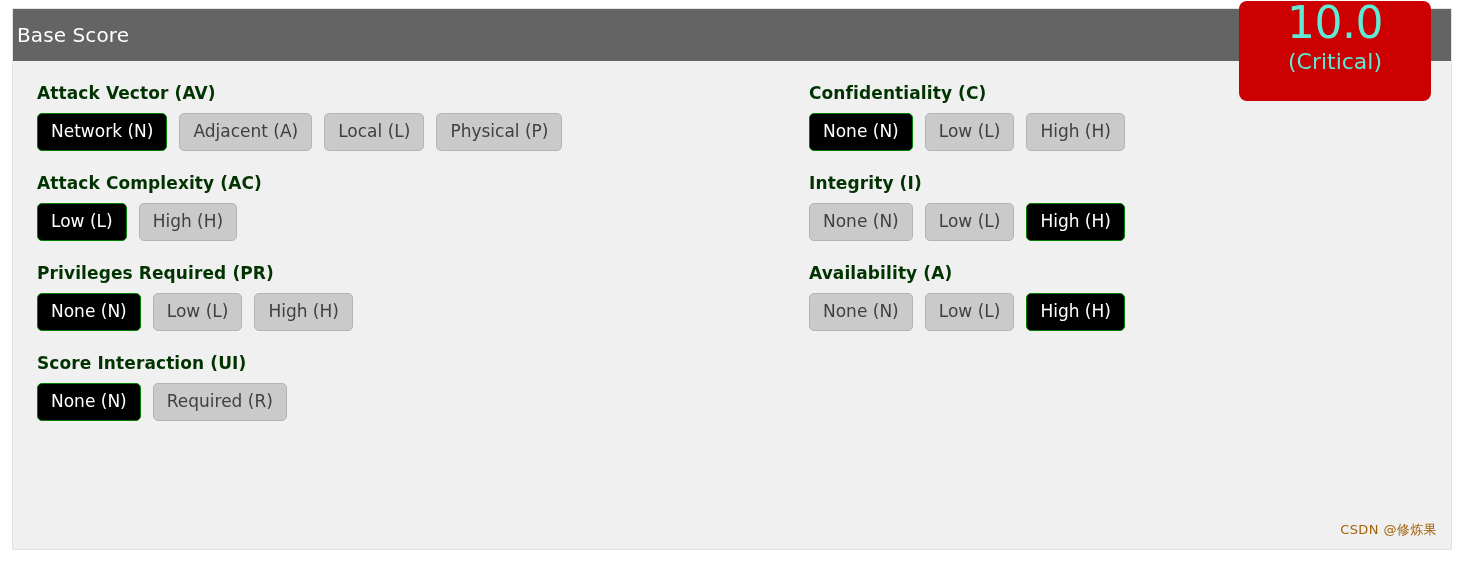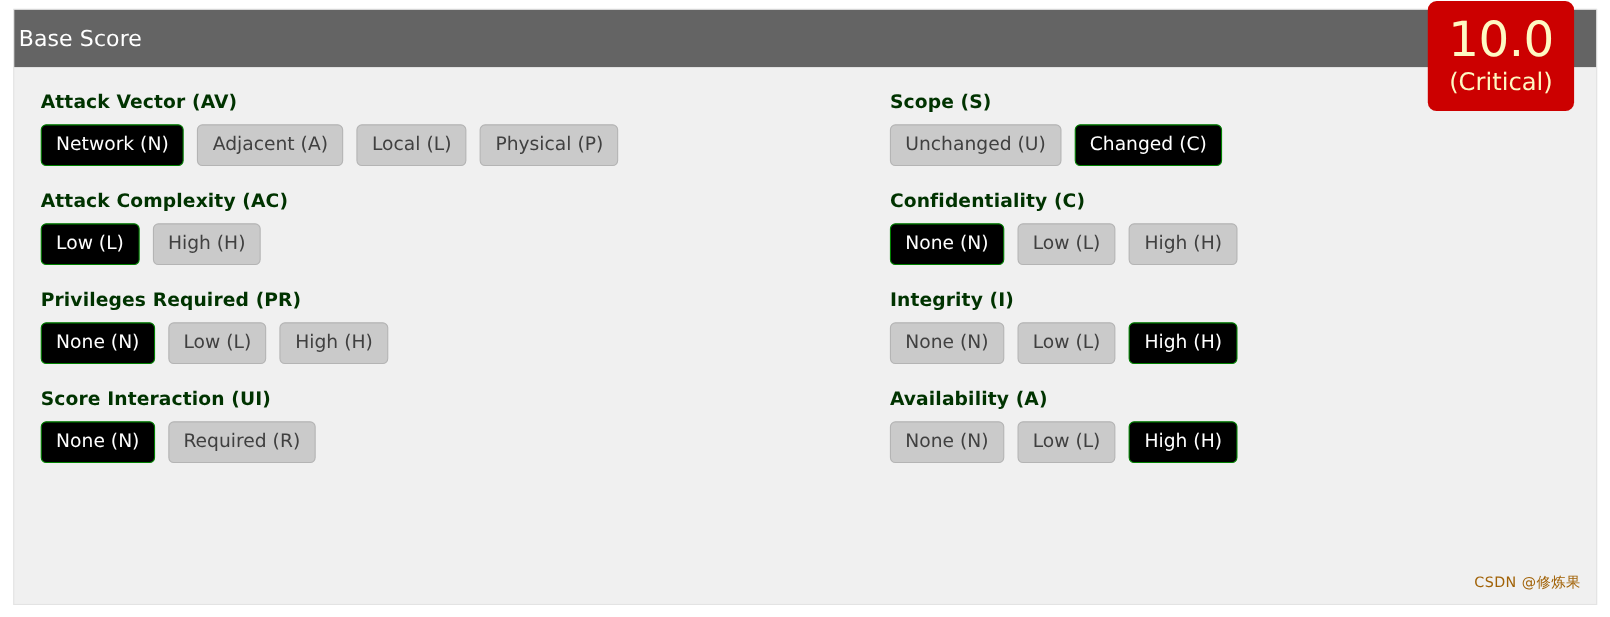--- a/index.html
+++ b/index.html
@@ -38,29 +38,28 @@
     color: #ffffff;
     font-size: 20px;
     font-weight: 400;
     letter-spacing: 0.1px;
   }
 
   .score-badge {
     position: absolute;
     right: 20px;
     top: -8px;
-    width: 133px;
+    width: 192px;
     height: 100px;
     background: #cc0000;
     border-radius: 8px;
-    color: #fef9c3;
+    color: #5eead4;
     display: flex;
     flex-direction: column;
     align-items: center;
-    justify-content: center;
     line-height: 1;
   }
   .score-value {
     font-size: 44px;
     font-weight: 400;
     letter-spacing: -0.5px;
   }
   .score-rating {
     font-size: 22px;
     font-weight: 400;
@@ -177,27 +176,20 @@
           <div class="metric-group">
             <div class="metric-label">Score Interaction (UI)</div>
             <div class="metric-options">
               <button class="opt selected">None (N)</button>
               <button class="opt unselected">Required (R)</button>
             </div>
           </div>
         </div>
       <div class="column right">
           <div class="metric-group">
-            <div class="metric-label">Scope (S)</div>
-            <div class="metric-options">
-              <button class="opt unselected">Unchanged (U)</button>
-              <button class="opt selected">Changed (C)</button>
-            </div>
-          </div>
-          <div class="metric-group">
             <div class="metric-label">Confidentiality (C)</div>
             <div class="metric-options">
               <button class="opt selected">None (N)</button>
               <button class="opt unselected">Low (L)</button>
               <button class="opt unselected">High (H)</button>
             </div>
           </div>
           <div class="metric-group">
             <div class="metric-label">Integrity (I)</div>
             <div class="metric-options">

